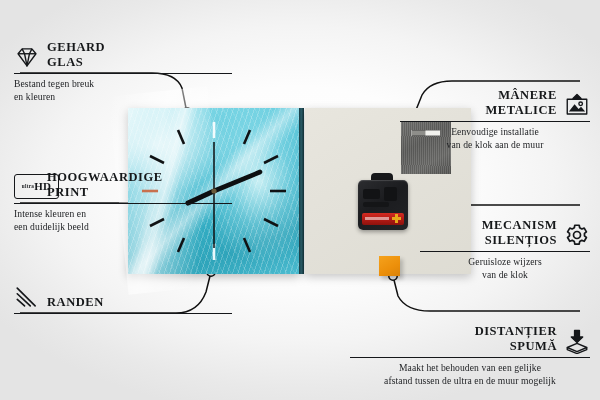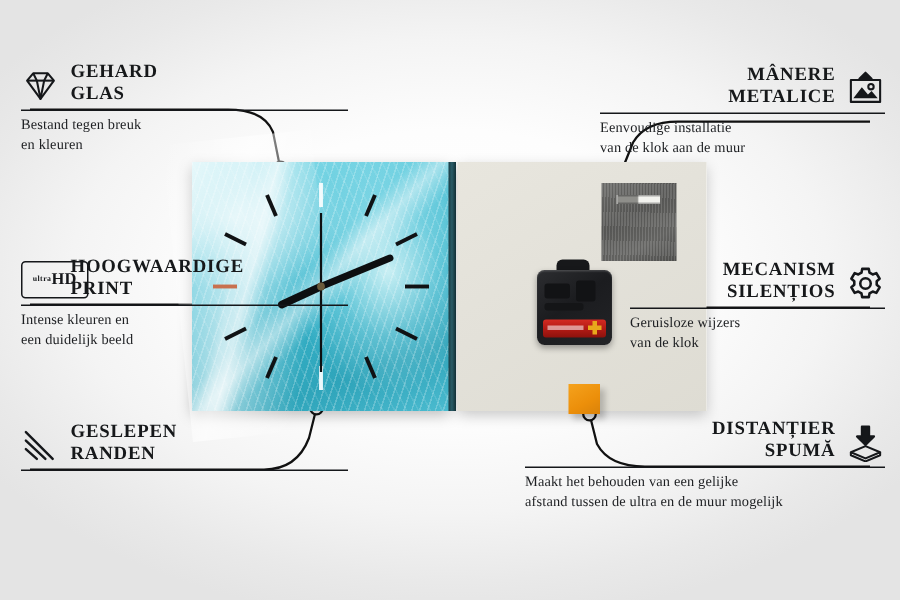--- a/index.html
+++ b/index.html
@@ -111,23 +111,23 @@
     font-size:12.5px; letter-spacing:.55px; font-weight:700; color:#16181a;
     line-height:15px; text-transform:uppercase;
   }
   .callout .rule { height:1.4px; background:#15171a; margin:3px 0 4px; }
   .callout .sub { font-size:9.6px; line-height:12.4px; color:#1d1f22; letter-spacing:.1px; }
   .callout .ico { width:26px; height:26px; flex:0 0 26px; color:#15171a; }
   .callout .ico svg { width:100%; height:100%; display:block; }
 
   .callout.left { left:14px; text-align:left; }
   .callout.left .head { justify-content:flex-start; }
-  .callout.right { right:10px; text-align:right; }
+  .callout.right { right:10px; text-align:right;margin-top:46px; }
   .callout.right .head { justify-content:flex-end; }
-  .callout.right .sub { text-align:left; }
+  .callout.right .sub { text-align:center; }
 
   #c-glass  { top:40px;  }
   #c-print  { top:170px; }
   #c-edges  { top:280px; }
   #c-handles{ top:42px;  width:190px; }
   #c-mech   { top:172px; width:170px; }
   #c-spacer { top:278px; width:240px; }
 
   .hdtile {
     width:45px; height:25px; border:1.6px solid #15171a; border-radius:3px;
@@ -248,21 +248,21 @@
   <div class="callout left" id="c-edges">
     <div class="head">
       <span class="ico">
         <svg viewBox="0 0 32 32" fill="none" stroke="currentColor" stroke-width="2" stroke-linecap="round">
           <path d="M4 5 L26 27"></path>
             <path d="M4 12 L20 27"></path>
             <path d="M4 19 L13 27"></path>
         </svg>
       </span>
       <span class="ttl">
-        <span>GESLEPEN</span><br>
+        <br>
         <span>RANDEN</span>
       </span>
     </div>
     <div class="rule"></div>
   </div>
 
   <div class="callout right" id="c-handles">
     <div class="head">
       <span class="ttl">
         <span>MÂNERE</span><br>

